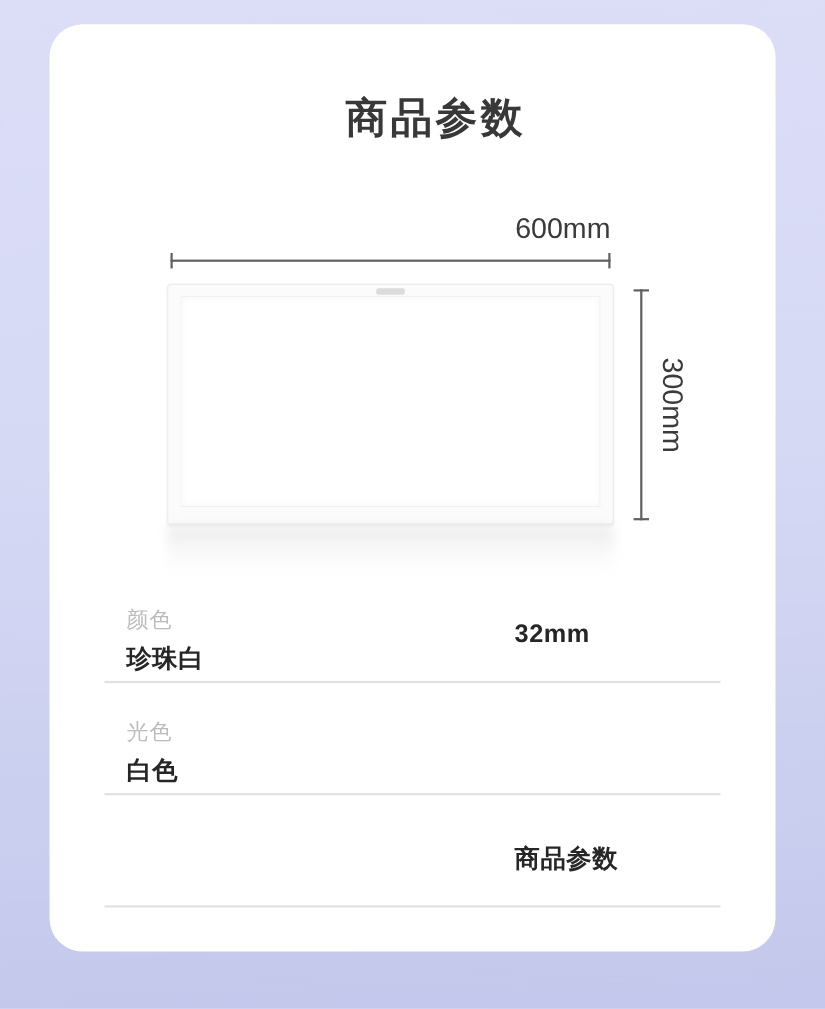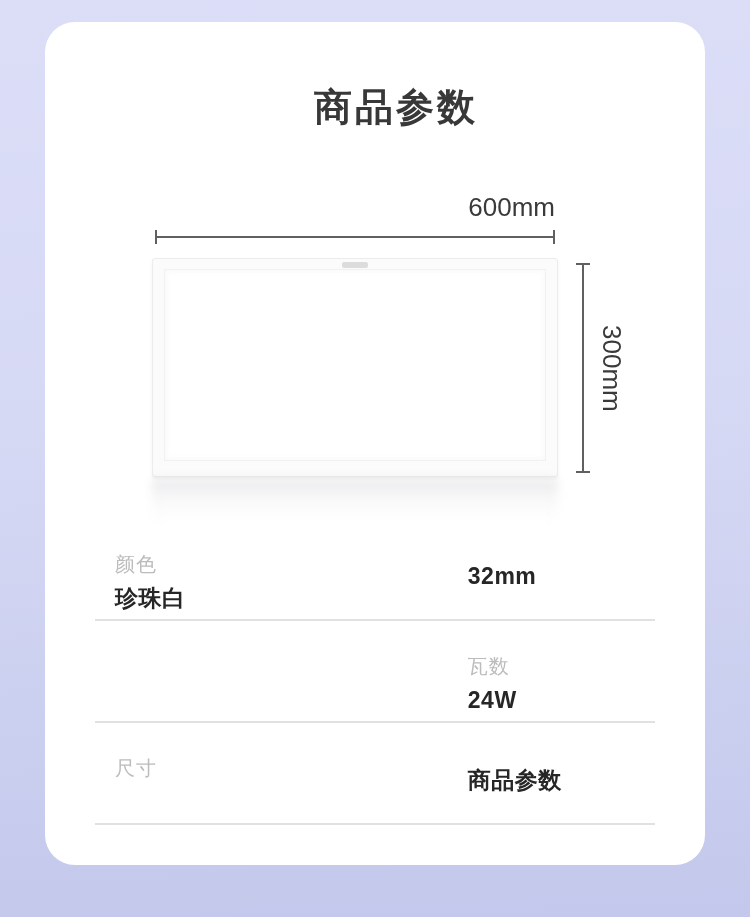--- a/index.html
+++ b/index.html
@@ -169,30 +169,27 @@
           <div class="spec-label">颜色</div>
           <div class="spec-value">珍珠白</div>
         </div>
         <div class="spec-cell">
           <div class="spec-value">32mm</div>
         </div>
       </div>
 
       <div class="spec-row">
         <div class="spec-cell">
-        </div>
-        <div class="spec-cell">
-          <div class="spec-label">瓦数</div>
-          <div class="spec-value">24W</div>
+          <div class="spec-label">光色</div>
+          <div class="spec-value">白色</div>
         </div>
       </div>
 
       <div class="spec-row">
         <div class="spec-cell">
-          <div class="spec-label">尺寸</div>
         </div>
         <div class="spec-cell">
           <div class="spec-value">商品参数</div>
         </div>
       </div>
 
     </div>
   </div>
 </div>
 

